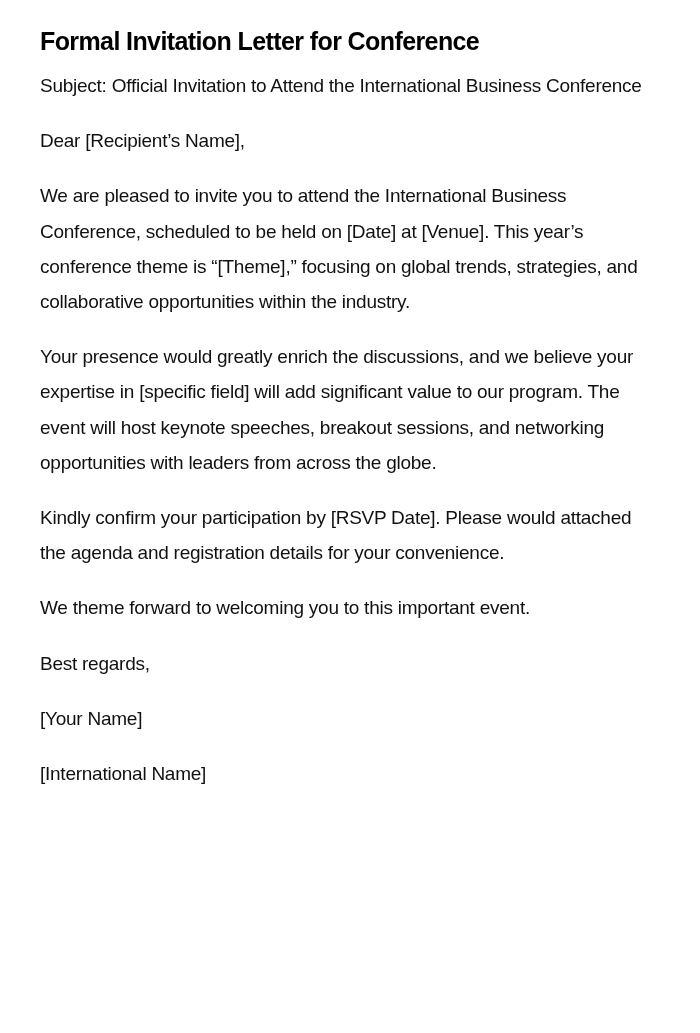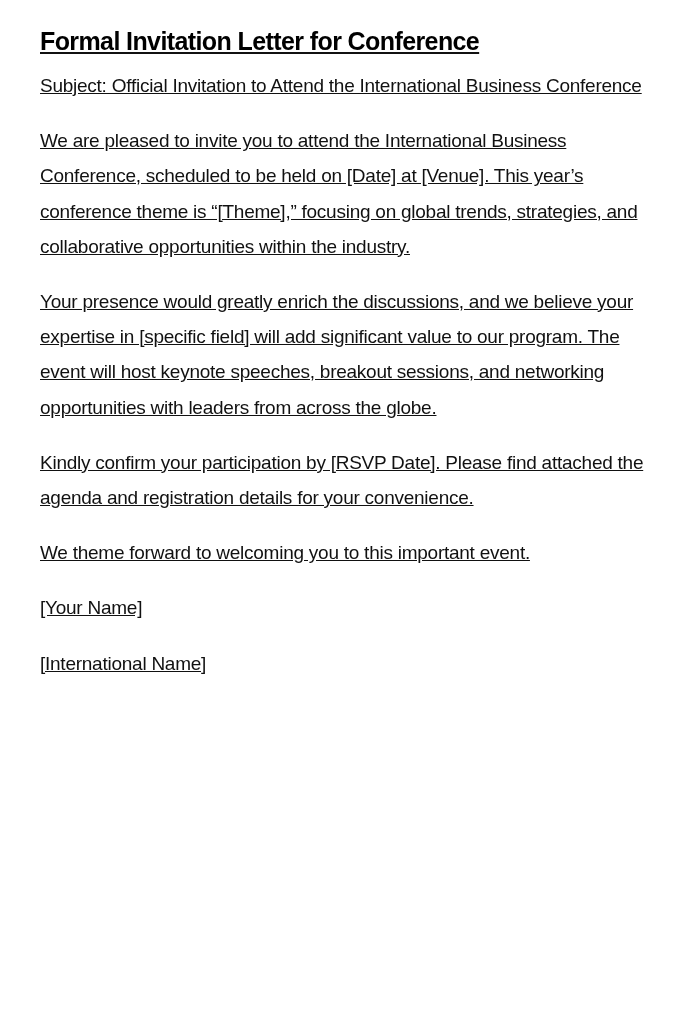--- a/index.html
+++ b/index.html
@@ -11,21 +11,20 @@
       width: 700px;
       height: 1033px;
       overflow: hidden;
       color: #111111;
       font-family: "Liberation Sans", sans-serif;
     }
     .page {
       padding: 24px 40px 0 40px;
       box-sizing: border-box;
       width: 700px;
-      text-decoration: underline;
     }
     .title {
       font-family: "Liberation Sans", sans-serif;
       font-weight: 700;
       font-size: 25px;
       letter-spacing: -0.6px;
       margin: 0 0 10px 0;
       line-height: 34px;
       color: #000000;
     }
@@ -39,27 +38,29 @@
     }
   </style>
 </head>
 <body>
 
 <div class="page">
   <h1 class="title">Formal Invitation Letter for Conference</h1>
 
   <p class="para">Subject: Official Invitation to Attend the International Business Conference</p>
 
+  <p class="para">Dear [Recipient’s Name],</p>
 
   <p class="para">We are pleased to invite you to attend the International Business Conference, scheduled to be held on [Date] at [Venue]. This year’s conference theme is “[Theme],” focusing on global trends, strategies, and collaborative opportunities within the industry.</p>
 
   <p class="para">Your presence would greatly enrich the discussions, and we believe your expertise in [specific field] will add significant value to our program. The event will host keynote speeches, breakout sessions, and networking opportunities with leaders from across the globe.</p>
 
-  <p class="para">Kindly confirm your participation by [RSVP Date]. Please find attached the agenda and registration details for your convenience.</p>
+  <p class="para">Kindly confirm your participation by [RSVP Date]. Please would attached the agenda and registration details for your convenience.</p>
 
   <p class="para">We theme forward to welcoming you to this important event.</p>
 
+  <p class="para">Best regards,</p>
 
   <p class="para">[Your Name]</p>
 
 
   <p class="para">[International Name]</p>
 </div>
 
 </body></html>

